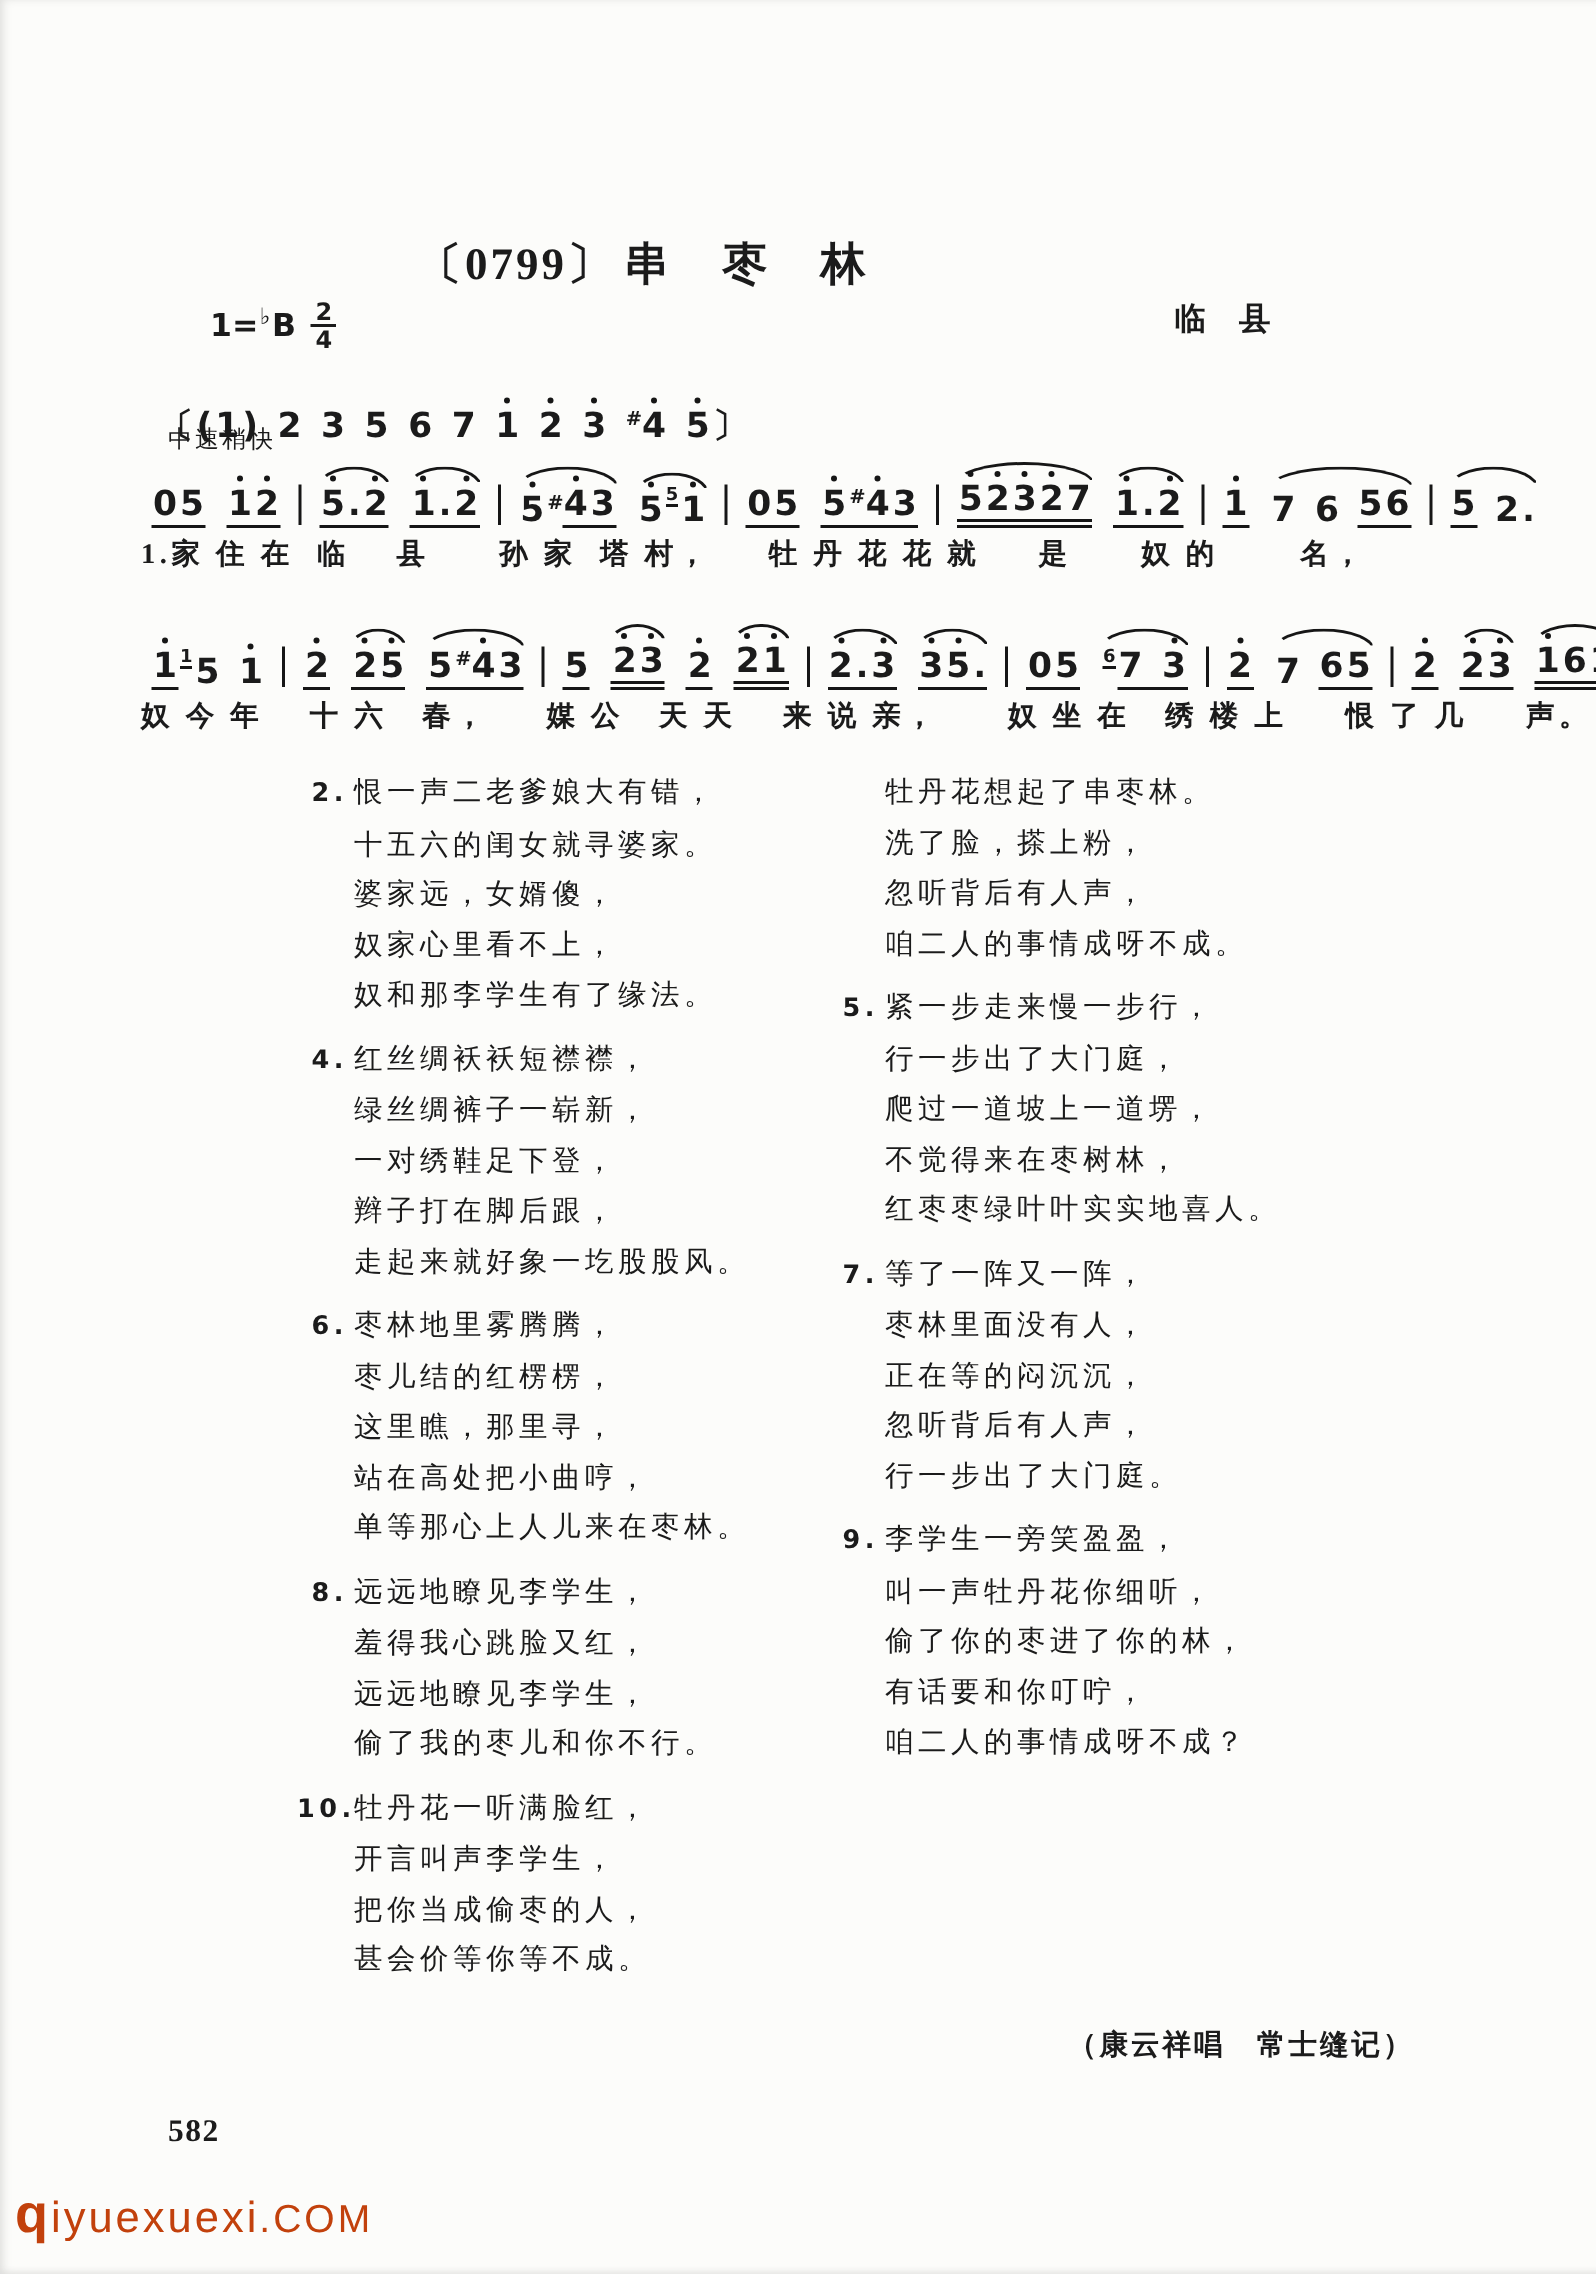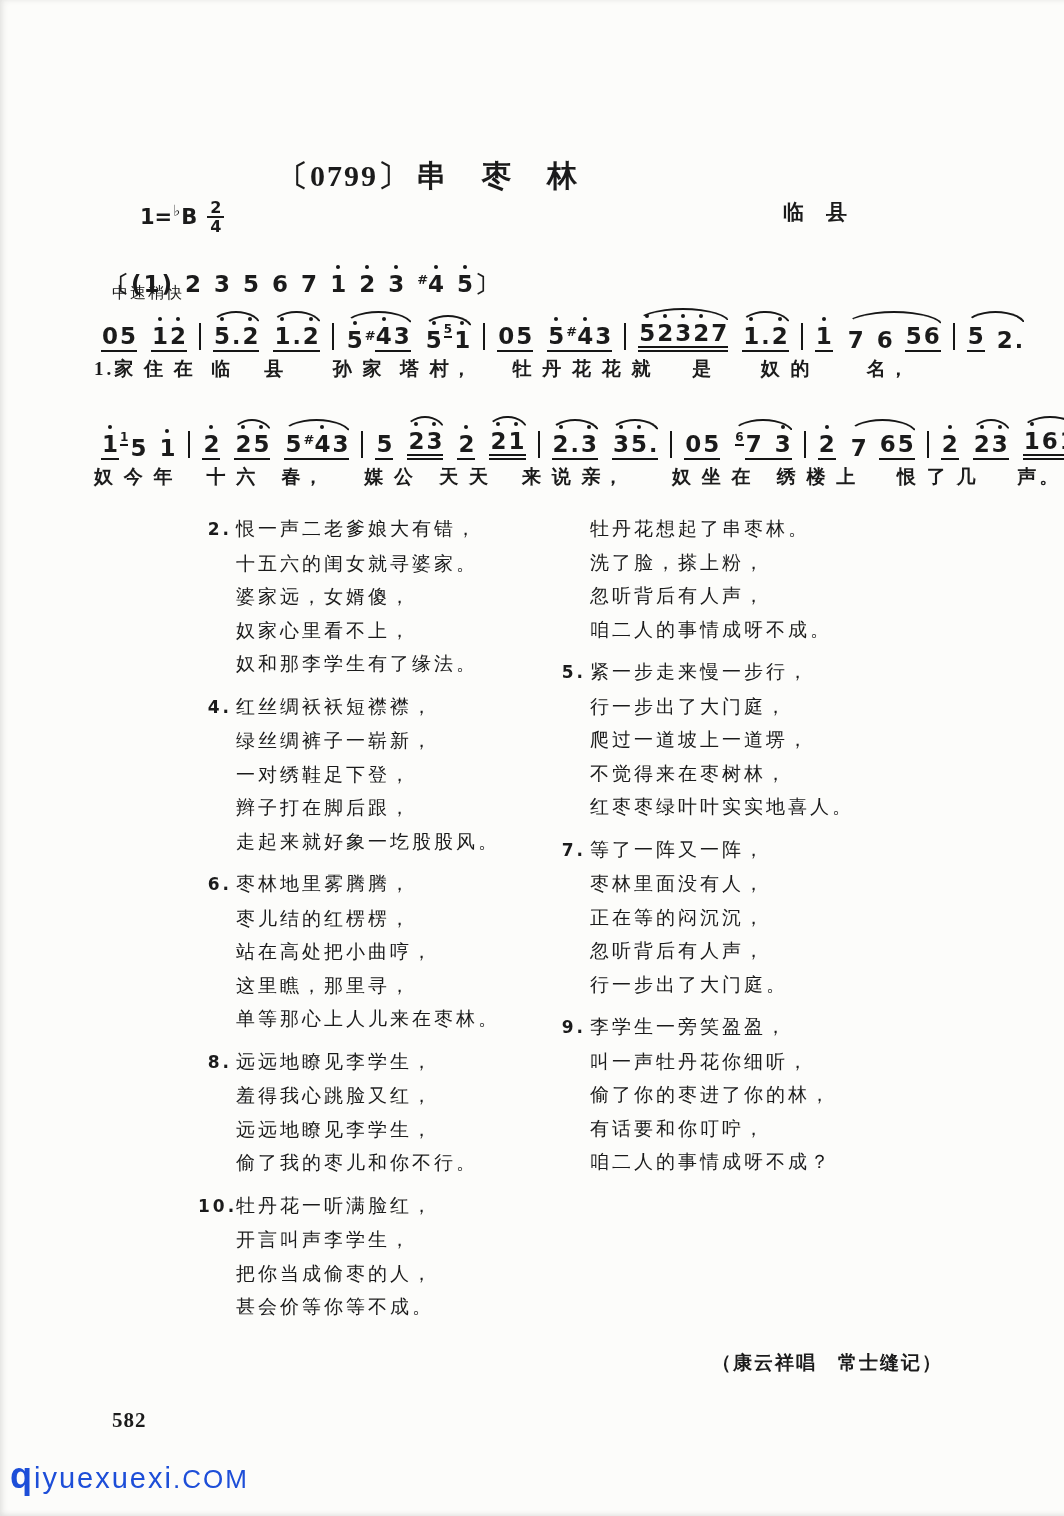--- a/index.html
+++ b/index.html
@@ -365,22 +365,22 @@
       <div class="verse">
         <div class="vline"><span class="vno">4.</span>红丝绸袄袄短襟襟，</div>
         <div class="vline">绿丝绸裤子一崭新，</div>
         <div class="vline">一对绣鞋足下登，</div>
         <div class="vline">辫子打在脚后跟，</div>
         <div class="vline">走起来就好象一圪股股风。</div>
       </div>
       <div class="verse">
         <div class="vline"><span class="vno">6.</span>枣林地里雾腾腾，</div>
         <div class="vline">枣儿结的红楞楞，</div>
+        <div class="vline">这里瞧，那里寻，</div>
         <div class="vline">站在高处把小曲哼，</div>
-        <div class="vline">这里瞧，那里寻，</div>
         <div class="vline">单等那心上人儿来在枣林。</div>
       </div>
       <div class="verse">
         <div class="vline"><span class="vno">8.</span>远远地瞭见李学生，</div>
         <div class="vline">羞得我心跳脸又红，</div>
         <div class="vline">远远地瞭见李学生，</div>
         <div class="vline">偷了我的枣儿和你不行。</div>
       </div>
       <div class="verse">
         <div class="vline"><span class="vno">10.</span>牡丹花一听满脸红，</div>
@@ -416,15 +416,15 @@
         <div class="vline">偷了你的枣进了你的林，</div>
         <div class="vline">有话要和你叮咛，</div>
         <div class="vline">咱二人的事情成呀不成？</div>
       </div>
     </div>
 
   <div class="attribution">（康云祥唱　常士缝记）</div>
 
   <div class="pageno">582</div>
 
-  <div class="watermark" style="color: #1d4ed8;"><span class="wq">q</span><span>iyuexuexi</span><span class="wcom">.COM</span></div>
+  <div class="watermark" style="color: #c2410c;"><span class="wq">q</span><span>iyuexuexi</span><span class="wcom">.COM</span></div>
 
 </div>
 
 </body></html>

